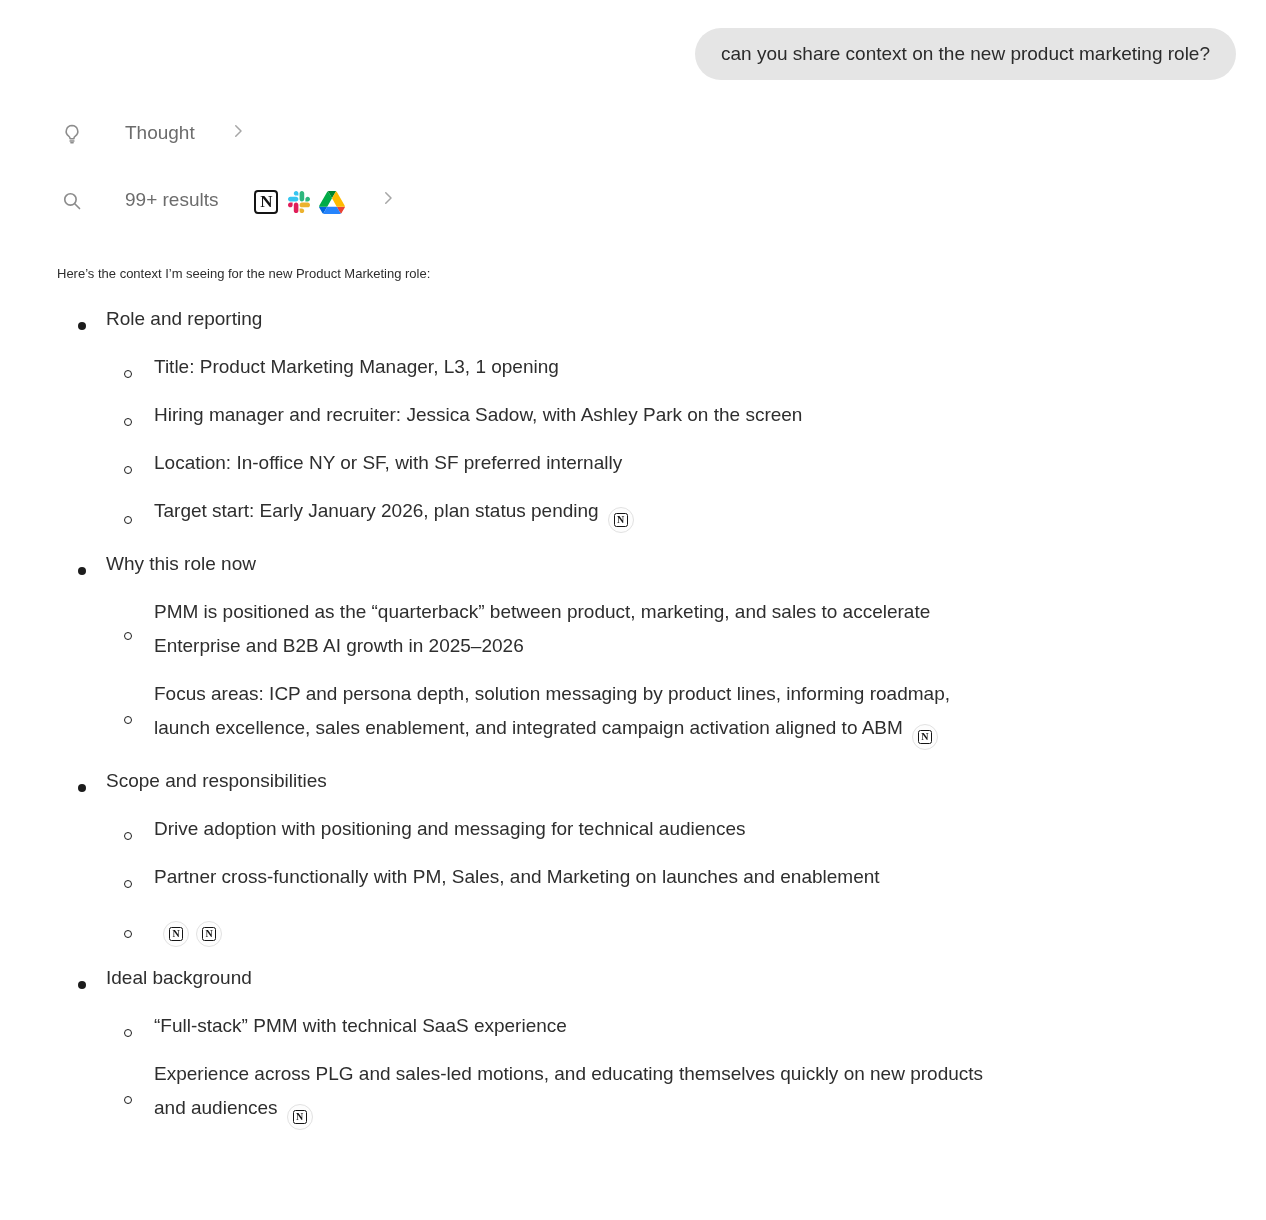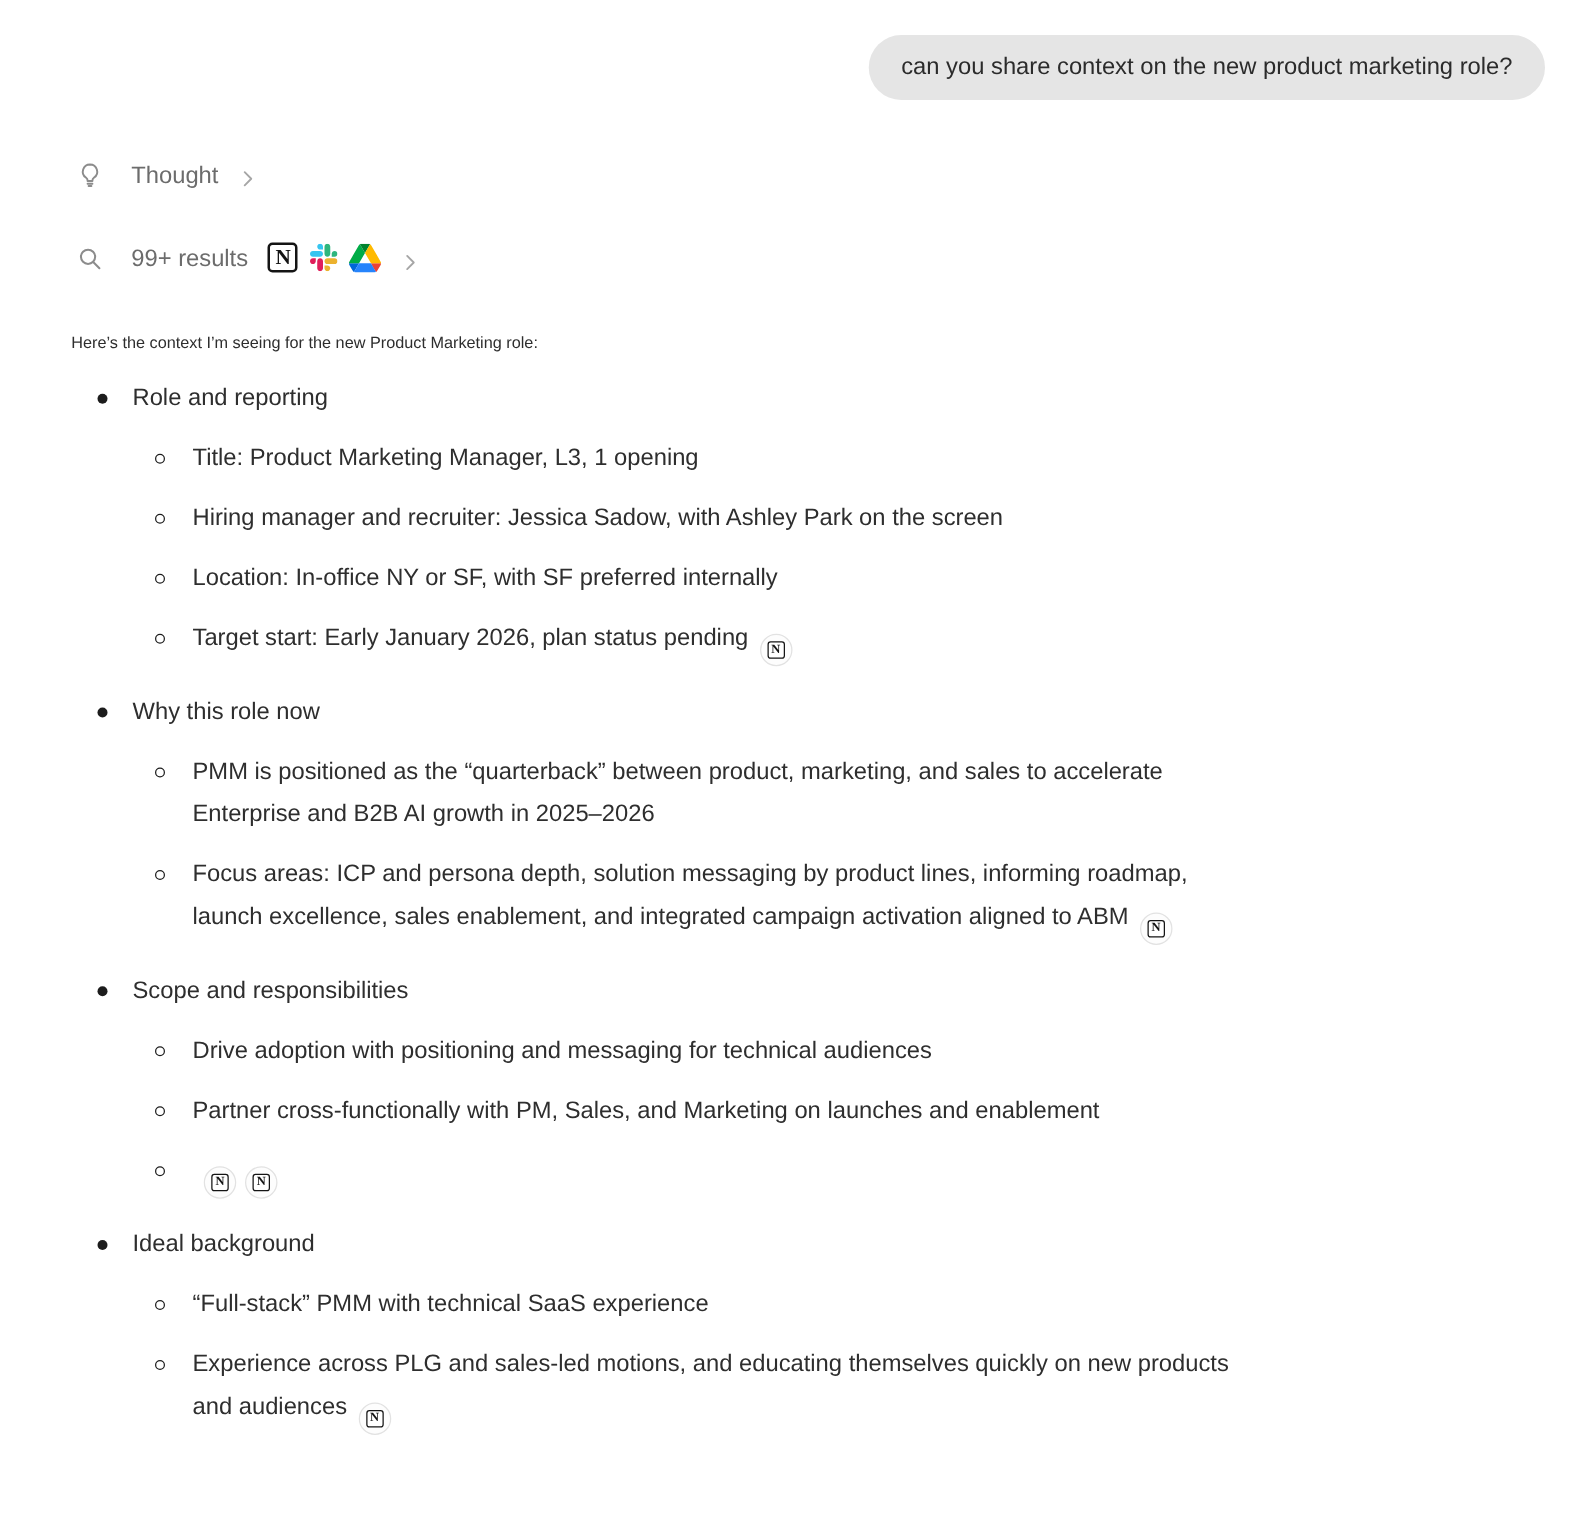--- a/index.html
+++ b/index.html
@@ -22,24 +22,25 @@
     font-size: 19px;
     line-height: 24px;
     padding: 14px 26px;
     border-radius: 27px;
     max-width: 900px;
   }
 
   
   .tool-row {
     display: flex;
-    align-items: flex-end;
+    align-items: flex-start;
     margin-left: 60px;
     height: 30px;
     cursor: pointer;
+    gap: 20px;
   }
   .tool-row.thought  { margin-top: 42px; }
   .tool-row.results  { margin-top: 37px; }
   .tool-row .lead-icon {
     width: 24px; height: 24px;
     display: inline-flex; align-items: center; justify-content: center;
     margin-right: 21px;
   }
   .tool-row .label {
     font-size: 19px;
@@ -75,23 +76,23 @@
 
   
   .response { padding: 0 28px 0 57px; }
   .intro {
     margin-top: 38px;
     font-size: 13px;
     line-height: 34px;
     color: #2e2e2e;
   }
 
-  .li { display: flex; align-items: flex-start; margin-bottom: 14px; font-size: 19px; line-height: 34px; }
+  .li { display: flex; align-items: center; margin-bottom: 14px; font-size: 19px; line-height: 34px; }
   .section:first-of-type .li.l1:first-child { margin-top: 11px; }
-  .li.l1 { margin-left: 21px; margin-top: 20px; }
+  .li.l1 { margin-left: 21px; margin-top: 8px; }
   .li.l2 { margin-left: 67px; }
   .marker { flex: 0 0 auto; margin-top: 13px; }
   .dot {
     width: 8px; height: 8px; border-radius: 50%;
     background: #1c1c1c; margin-right: 20px;
   }
   .circ {
     width: 8px; height: 8px; border-radius: 50%;
     border: 1.5px solid #1c1c1c; background: transparent; margin-right: 22px;
   }

